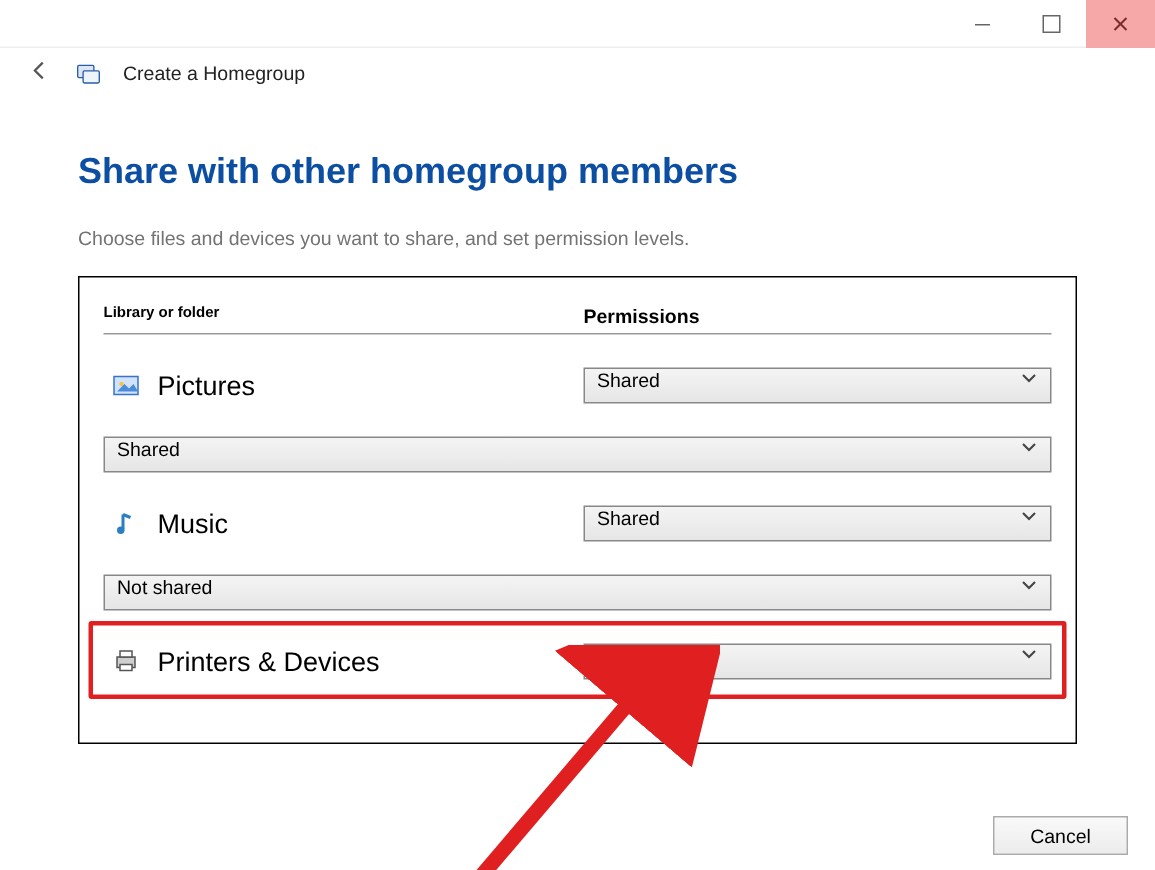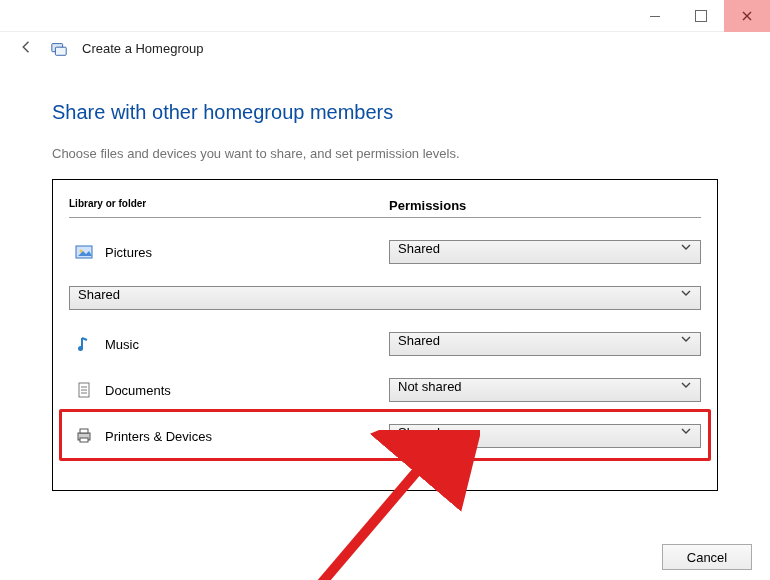--- a/index.html
+++ b/index.html
@@ -24,37 +24,37 @@
     .tbtn.close { background:#f6a7a7; }
     .tbtn.close svg { width:10px; height:10px; }
     .header-row {
       display:flex; align-items:center; gap:14px;
       padding: 6px 18px 14px 18px;
     }
     .back-arrow svg { width:18px; height:18px; }
     .hg-icon { width:18px; height:18px; }
     .win-title { font-size:13px; color:#222; }
     .content { padding: 0 52px; }
-    .heading { color:#0b4ea2; font-size:20px; font-weight:400; margin-top:28px; margin-bottom:22px; }
+    .heading { color:#0b4ea2; font-size:24px; font-weight:700; margin-top:28px; margin-bottom:22px; }
     .instruction { font-size:13px; color:#737373; margin-bottom:18px; }
     .panel {
       border:1px solid #000; padding:18px 16px 28px 16px;
       position:relative;
     }
     .tbl-head { display:flex; border-bottom:1px solid #999; padding-bottom:4px; margin-bottom:14px; }
     .th-lib { width:320px; font-weight:700; font-size:10px; }
     .th-perm { font-weight:700; font-size:13px; }
     .row { display:flex; align-items:center; height:40px; margin-bottom:6px; }
     .row-highlight {
       position:absolute; border:3px solid #e02020; border-radius:2px;
       left:6px; right:6px; height:52px;
     }
     .cell-lib { width:320px; display:flex; align-items:center; gap:12px; padding-left:6px; }
     .lib-icon { width:18px; height:18px; display:inline-flex; align-items:center; justify-content:center; }
-    .lib-label { font-size:13px; }
+    .lib-label { font-size:18px; }
     .cell-perm { flex:1; }
     .dropdown {
       width:100%; height:24px; border:1px solid #888;
       background:linear-gradient(#f4f4f4,#e6e6e6);
       display:flex; align-items:flex-start; justify-content:space-between;
       padding:0 8px; cursor:default; font-size:13px;
     }
     .chev { width:12px; height:12px; }
     .footer {
       position:absolute; bottom:10px; right:18px;
@@ -154,31 +154,20 @@
         <div class="dropdown">
           <span>Shared</span>
           <svg class="chev" viewBox="0 0 12 12">
               <path d="M2 4 L6 8 L10 4" stroke="#444" stroke-width="1.4" fill="none"></path>
             </svg>
         </div>
       </div>
     </div>
 
     <div class="row">
-      <div class="cell-lib">
-        <span class="lib-icon">
-          <svg viewBox="0 0 18 18">
-              <rect x="4" y="2" width="10" height="14" fill="#fff" stroke="#7a7a7a"></rect>
-              <line x1="6" y1="6" x2="12" y2="6" stroke="#7a7a7a"></line>
-              <line x1="6" y1="9" x2="12" y2="9" stroke="#7a7a7a"></line>
-              <line x1="6" y1="12" x2="12" y2="12" stroke="#7a7a7a"></line>
-            </svg>
-        </span>
-        <span class="lib-label">Documents</span>
-      </div>
       <div class="cell-perm">
         <div class="dropdown">
           <span>Not shared</span>
           <svg class="chev" viewBox="0 0 12 12">
               <path d="M2 4 L6 8 L10 4" stroke="#444" stroke-width="1.4" fill="none"></path>
             </svg>
         </div>
       </div>
     </div>
 

